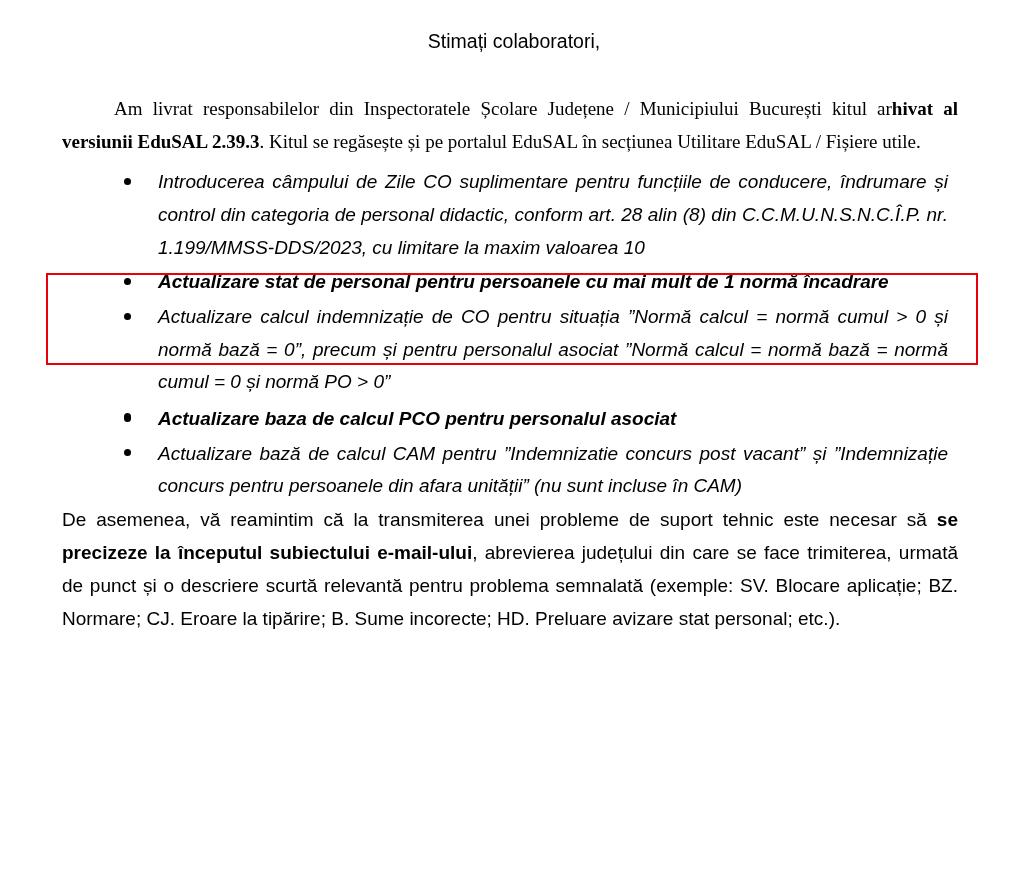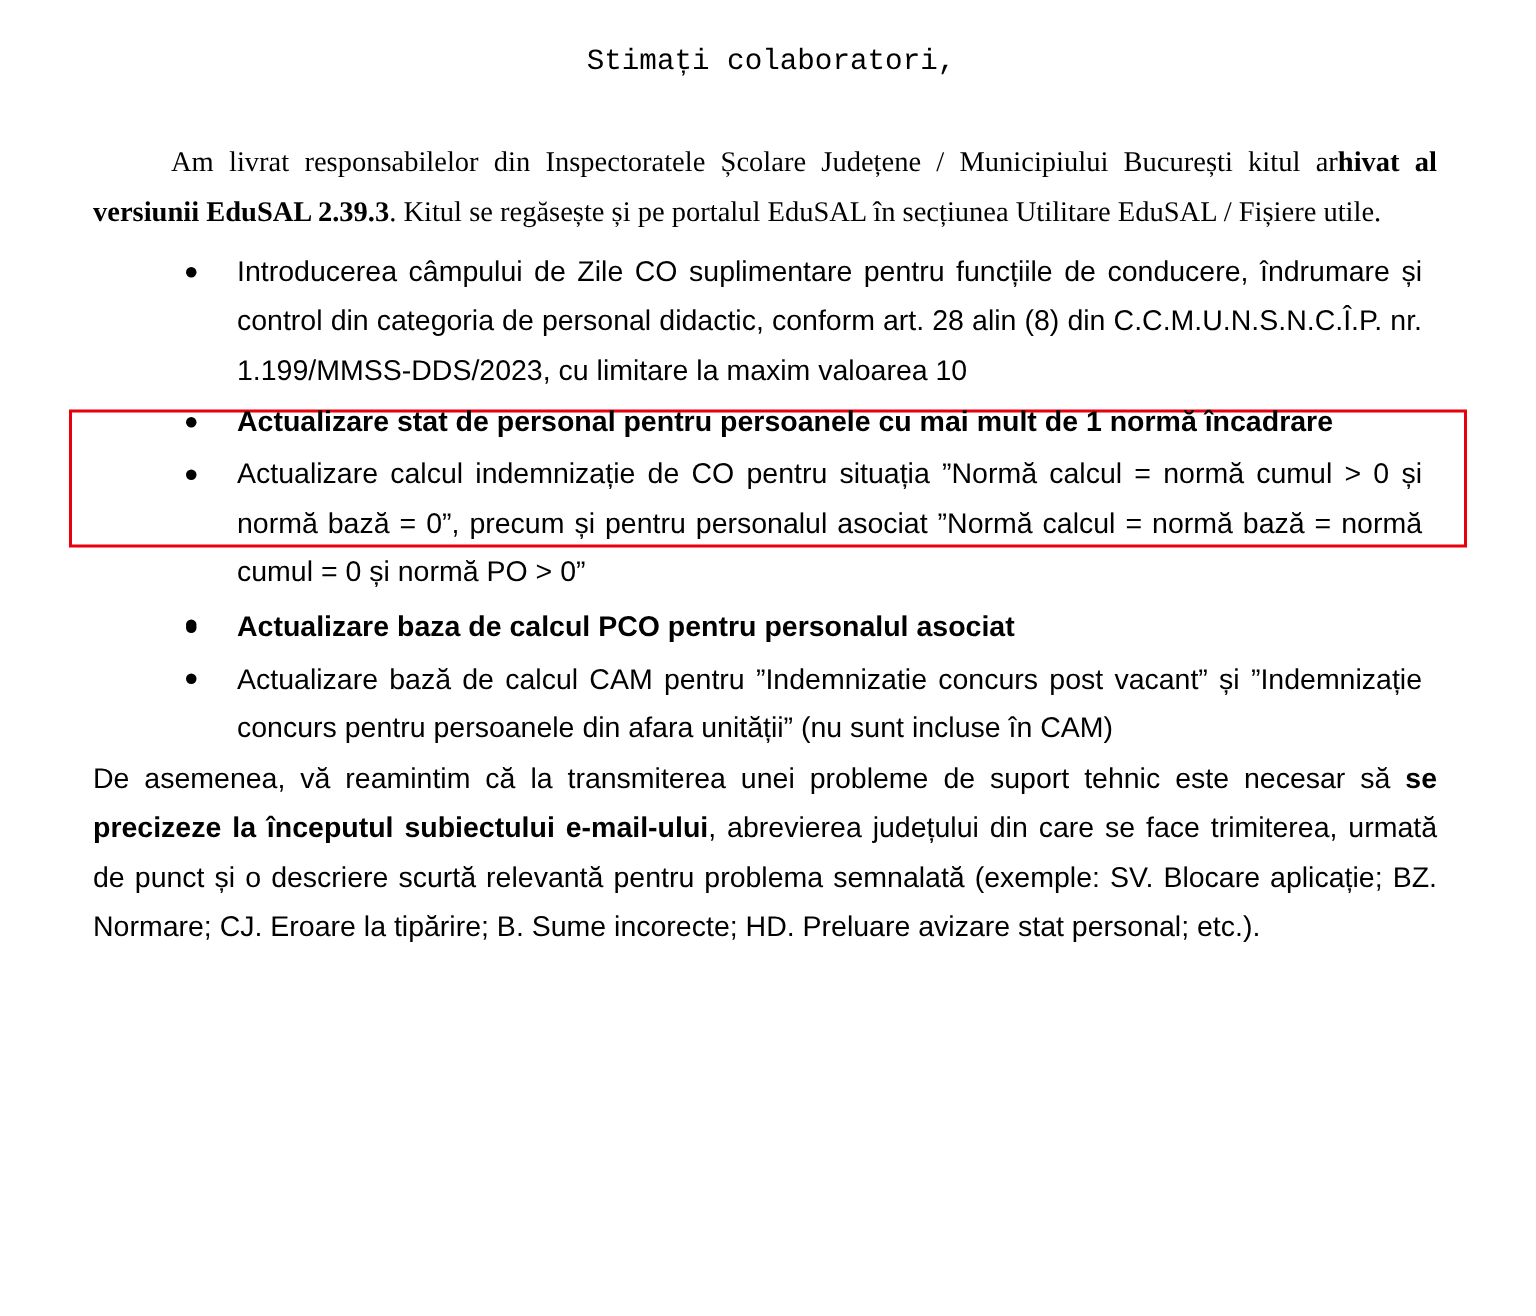--- a/index.html
+++ b/index.html
@@ -20,21 +20,20 @@
     height: 877px;
     box-sizing: border-box;
     padding: 0 66px 0 62px;
   }
   .salutation {
     text-align: center;
     font-size: 19.5px;
     line-height: 1.5;
     margin: 27px 0 0 0;
     padding-left: 8px;
-    font-family: Liberation Mono, monospace;
   }
   .para {
     font-size: 19px;
     line-height: 1.74;
     text-align: justify;
     margin: 36px 0 0 0;
   }
   .para.indent {
     text-indent: 52px;
     font-family: Liberation Serif, serif;
@@ -52,20 +51,21 @@
     padding: 0;
   }
   .bullet-item {
     position: relative;
     display: flex;
     align-items: flex-start;
     font-size: 19px;
     line-height: 1.72;
     padding-left: 96px;
     margin-top: 2px;
+    font-style: italic;
   }
   .bullet-dot {
     position: absolute;
     left: 62px;
     top: 0.62em;
     width: 7px;
     height: 7px;
     border-radius: 50%;
     background: #000;
   }

